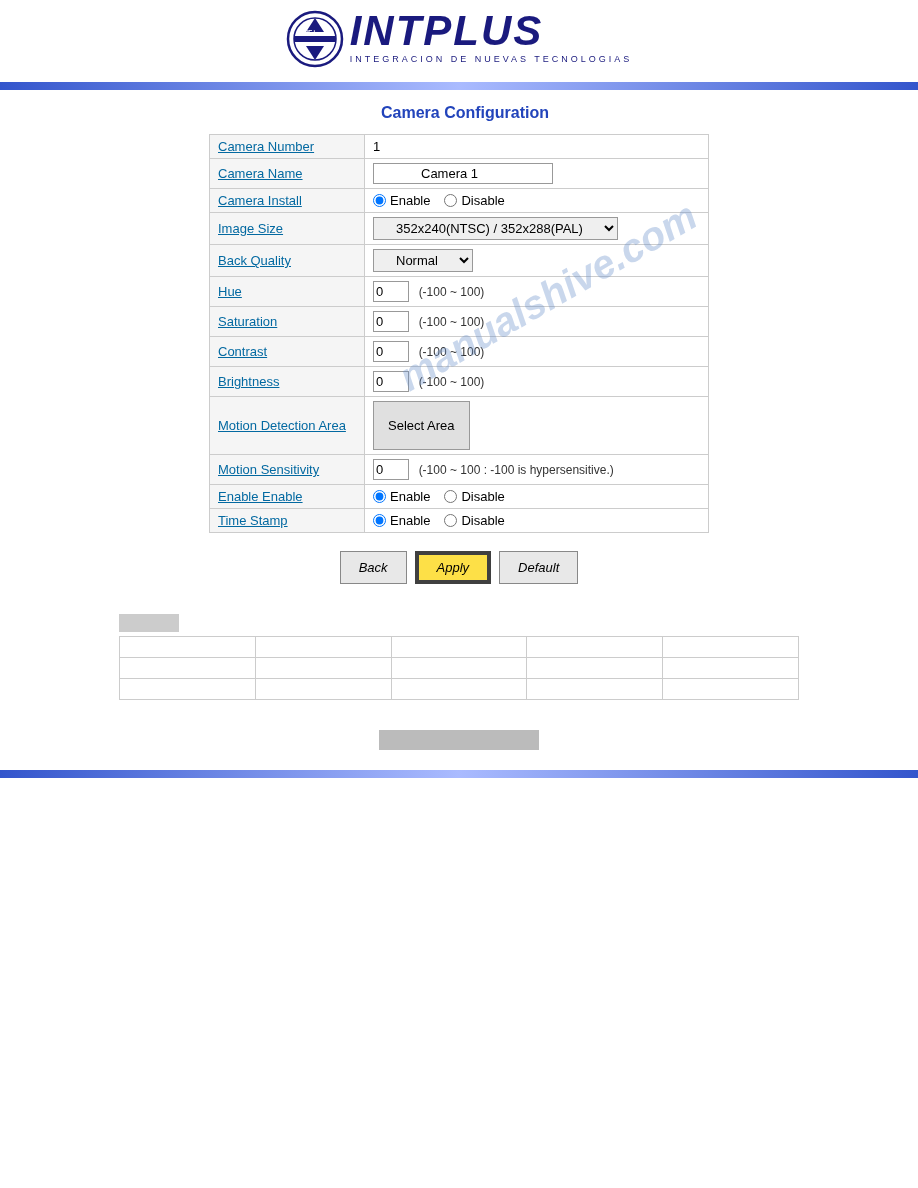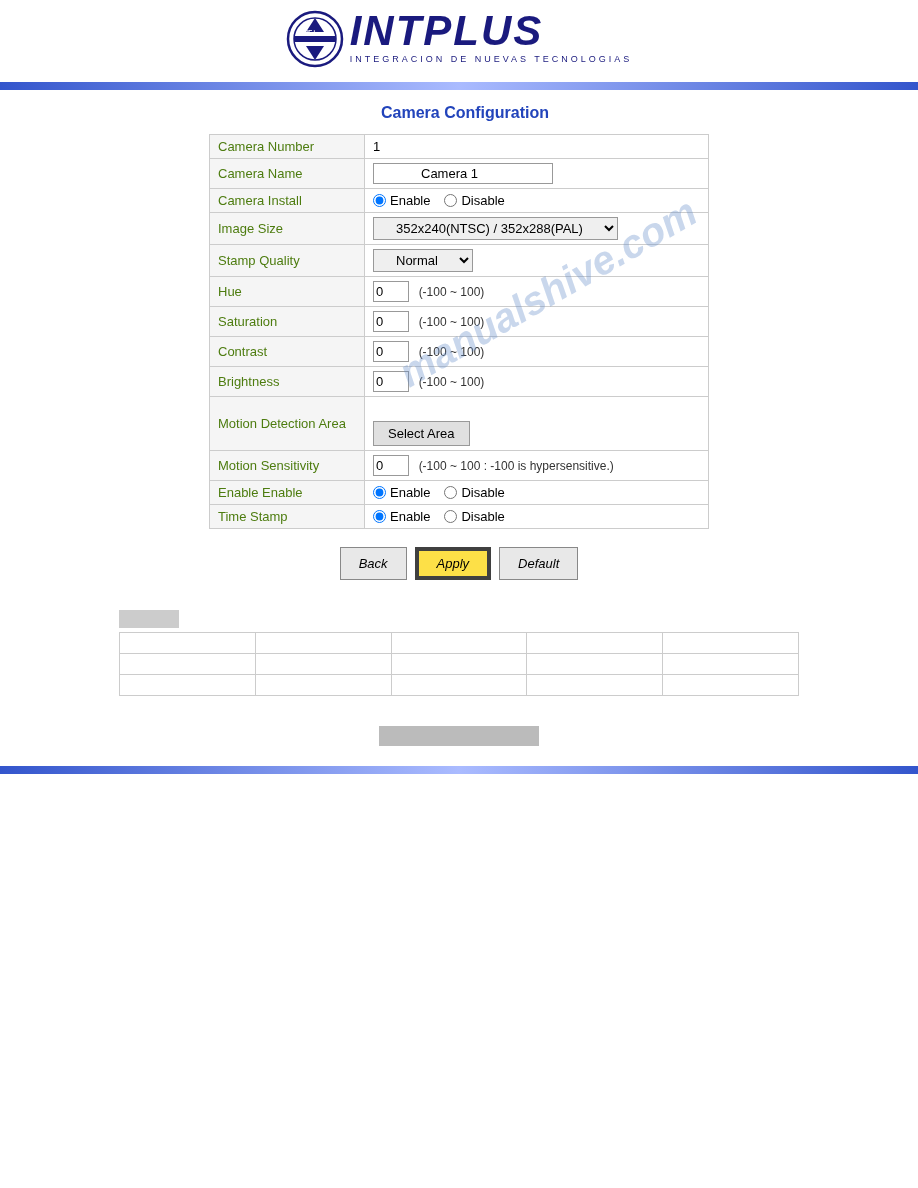--- a/index.html
+++ b/index.html
@@ -67,21 +67,22 @@
     }
     .config-table td {
       padding: 4px 8px;
       vertical-align: middle;
       border: 1px solid #ccc;
     }
     .config-table td:first-child {
       background: #f5f5f5;
       font-weight: normal;
       width: 155px;
-      color: #4d7c0f;
+      color: #0369a1;
+      text-decoration: underline;
     }
     .config-table td:last-child {
       background: #fff;
     }
 
     input[type="text"].field {
       border: 1px solid #999;
       padding: 2px 4px;
       font-size: 13px;
     }
@@ -105,24 +106,23 @@
     .radio-group label {
       display: flex;
       align-items: center;
       gap: 4px;
       cursor: pointer;
     }
 
     .select-area-btn {
       background: #e0e0e0;
       border: 1px solid #999;
-      padding: 4px 14px;
+      padding: 16px 14px;
       cursor: pointer;
       font-size: 13px;
-      margin-top: 20px;
     }
 
     
     .hint {
       color: #333;
       font-size: 12px;
       margin-left: 6px;
     }
 
     
@@ -272,21 +272,21 @@
         <td>
           <select class="dropdown">
             <option>352x240(NTSC) / 352x288(PAL)</option>
             <option>704x480(NTSC) / 704x576(PAL)</option>
             <option>176x120(NTSC) / 176x144(PAL)</option>
           </select>
         </td>
       </tr>
 
       <tr>
-        <td>Stamp Quality</td>
+        <td>Back Quality</td>
         <td>
           <select class="dropdown">
             <option>Normal</option>
             <option>High</option>
             <option>Low</option>
           </select>
         </td>
       </tr>
 
       <tr>

